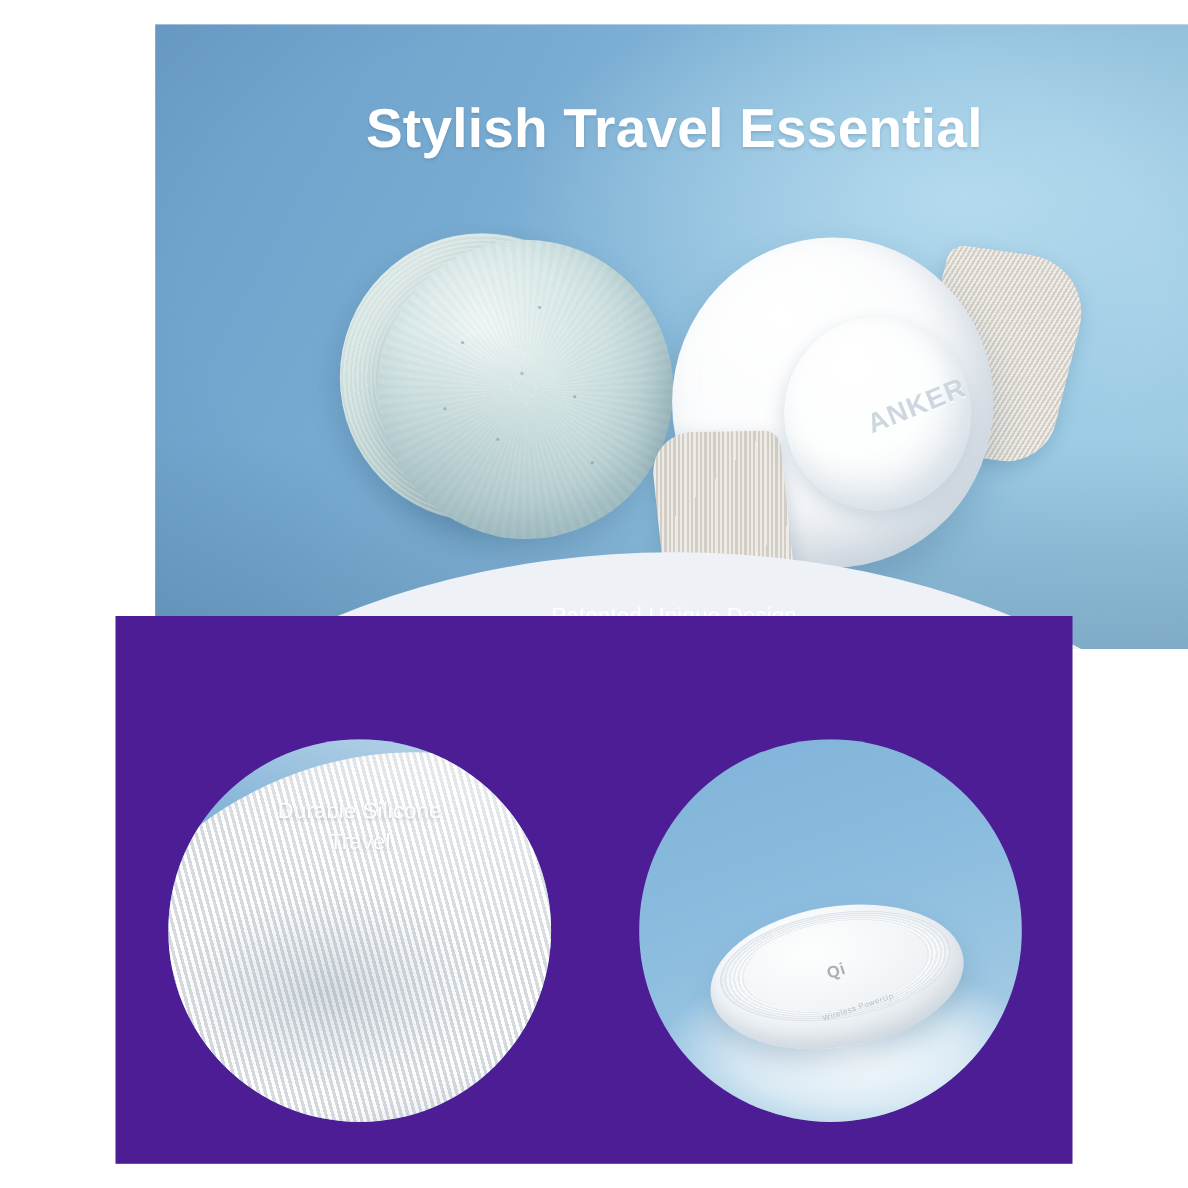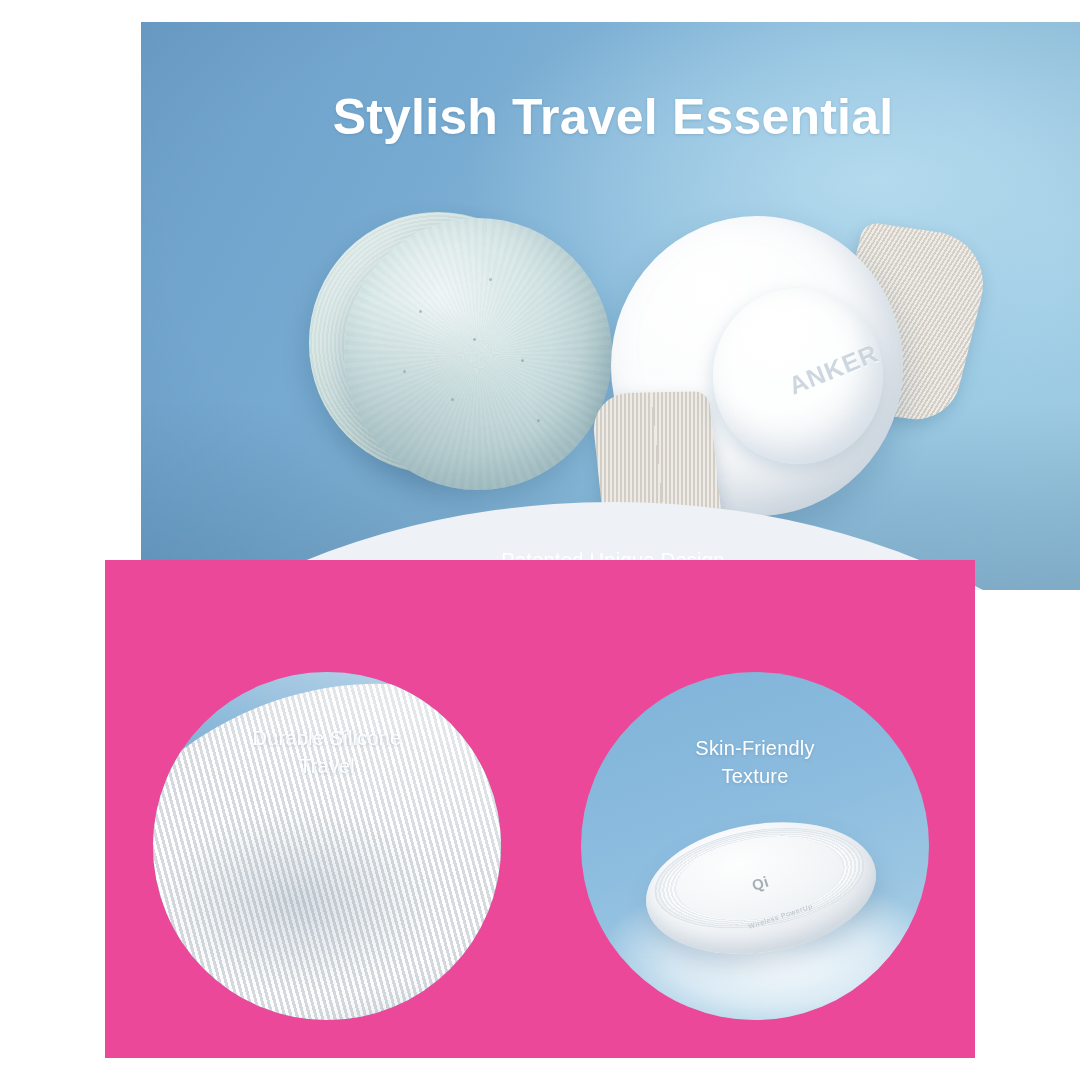--- a/index.html
+++ b/index.html
@@ -198,21 +198,21 @@
       repeating-linear-gradient(96deg, #eeebe6 0 2px, #d2cec5 2px 4px);
   }
 
   
   .lower {
     position: absolute;
     left: 105px;
     top: 560px;
     width: 870px;
     height: 498px;
-    background: #ec4899;
+    background: #4c1d95;
     overflow: hidden;
   }
 
   
   .feature {
     position: absolute;
     width: 348px;
     height: 348px;
     border-radius: 50%;
     overflow: hidden;
@@ -371,20 +371,16 @@
 
     <div class="feature feature-right">
       <div class="feat-bg-right"></div>
       <div class="pad-mist"></div>
       <div class="pad">
         <div class="pad-top"></div>
         <div class="pad-inner"></div>
         <div class="qi-logo">Qi</div>
         <div class="pad-text">Wireless PowerUp</div>
       </div>
-      <div class="feat-label right">
-        <div>Skin-Friendly</div>
-        <div>Texture</div>
-      </div>
     </div>
 
   </section>
 </div>
 
 </body></html>

